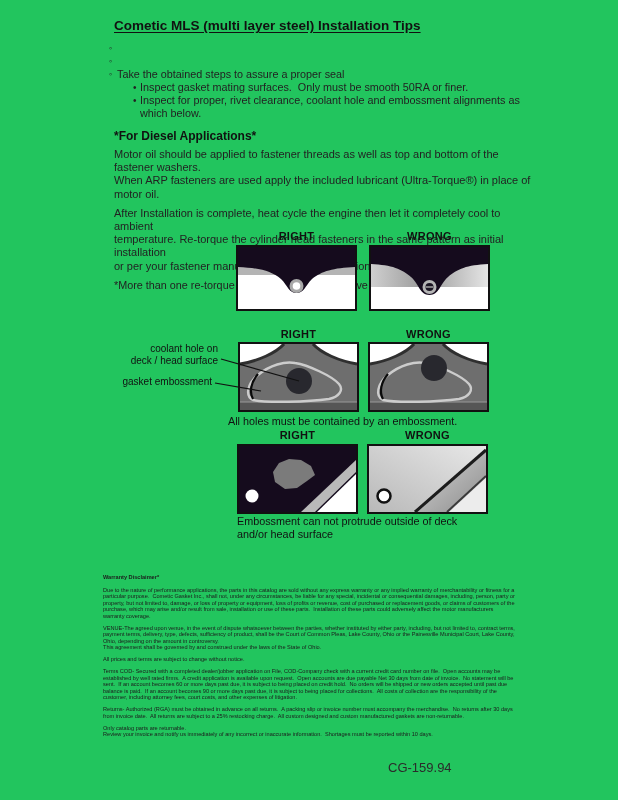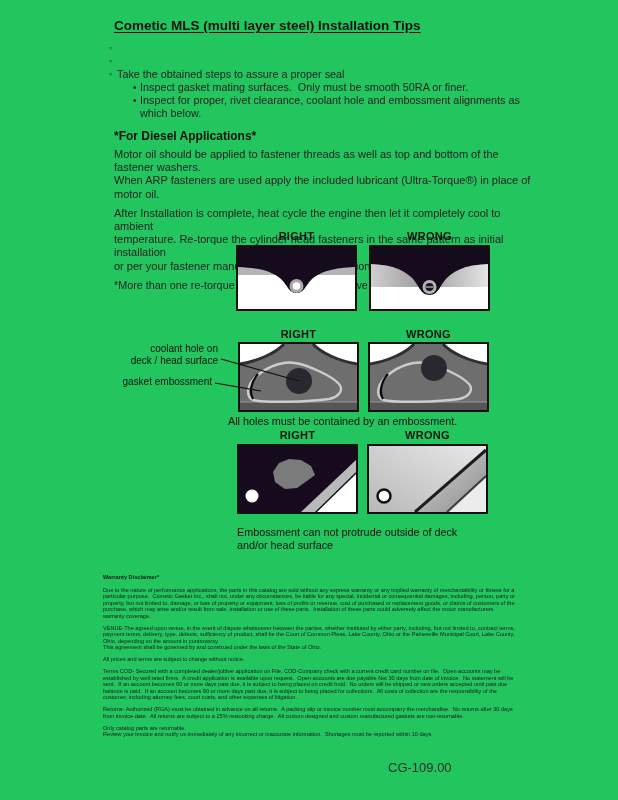--- a/index.html
+++ b/index.html
@@ -164,35 +164,35 @@
     </defs>
     <rect x="1" y="1" width="119" height="68" fill="url(#gbg3)" stroke="#111" stroke-width="2"></rect>
     <polygon points="119,6 48,68 80,68 119,32" fill="url(#gband3)"></polygon>
     <polygon points="82,68 119,34 119,68" fill="#ececec"></polygon>
     <line x1="119" y1="6" x2="48" y2="68" stroke="#1c1c1c" stroke-width="3"></line>
     <line x1="119" y1="32" x2="80" y2="68" stroke="#3a3a3a" stroke-width="2"></line>
     <circle cx="17" cy="52" r="6.5" fill="#ffffff" stroke="#111" stroke-width="2.5"></circle>
     <rect x="1" y="1" width="119" height="68" fill="none" stroke="#111" stroke-width="2"></rect>
   </svg>
 
-  <div class="dcaption" style="left:237px; top:526px;">Embossment can not protrude outside of deck
+  <div class="dcaption" style="left:237px; top:515px;">Embossment can not protrude outside of deck
 and/or head surface</div>
 
   <svg class="overlay" viewBox="0 0 618 800">
     <line x1="221" y1="359" x2="299" y2="381" stroke="#111" stroke-width="1.2"></line>
     <line x1="215" y1="383" x2="261" y2="391" stroke="#111" stroke-width="1.2"></line>
   </svg>
 
   <div class="legal">
     <div class="legal-heading">Warranty Disclaimer*</div>
     <p>Due to the nature of performance applications, the parts in this catalog are sold without any express warranty or any implied warranty of merchantability or fitness for a particular purpose.  Cometic Gasket Inc., shall not, under any circumstances, be liable for any special, incidental or consequential damages, including, person, party or property, but not limited to, damage, or loss of property or equipment, loss of profits or revenue, cost of purchased or replacement goods, or claims of customers of the purchase, which may arise and/or result from sale, installation or use of these parts.  Installation of these parts could adversely affect the motor manufacturers warranty coverage.</p>
     <p>VENUE-The agreed upon venue, in the event of dispute whatsoever between the parties, whether instituted by either party, including, but not limited to, contract terms, payment terms, delivery, type, defects, sufficiency of product, shall be the Court of Common Pleas, Lake County, Ohio or the Painesville Municipal Court, Lake County, Ohio, depending on the amount in controversy.
 This agreement shall be governed by and construed under the laws of the State of Ohio.</p>
     <p>All prices and terms are subject to change without notice.</p>
     <p>Terms COD- Secured with a completed dealer/jobber application on File, COD-Company check with a current credit card number on file.  Open accounts may be established by well rated firms.  A credit application is available upon request.  Open accounts are due payable Net 30 days from date of invoice.  No statement will be sent.  If an account becomes 60 or more days past due, it is subject to being placed on credit hold.  No orders will be shipped or new orders accepted until past due balance is paid.  If an account becomes 90 or more days past due, it is subject to being placed for collections.  All costs of collection are the responsibility of the customer, including attorney fees, court costs, and other expenses of litigation.</p>
     <p>Returns- Authorized (RGA) must be obtained in advance on all returns.  A packing slip or invoice number must accompany the merchandise.  No returns after 30 days from invoice date.  All returns are subject to a 25% restocking charge.  All custom designed and custom manufactured gaskets are non-returnable.</p>
     <p>Only catalog parts are returnable.
 Review your invoice and notify us immediately of any incorrect or inaccurate information.  Shortages must be reported within 10 days.</p>
   </div>
 
-  <div class="footer-code">CG-109.00</div>
+  <div class="footer-code">CG-159.94</div>
 
 </div>
 
 </body></html>

